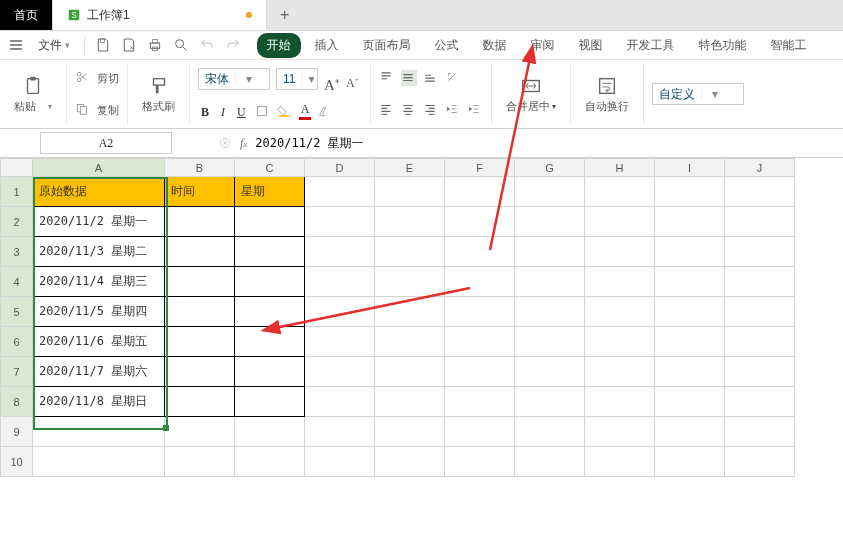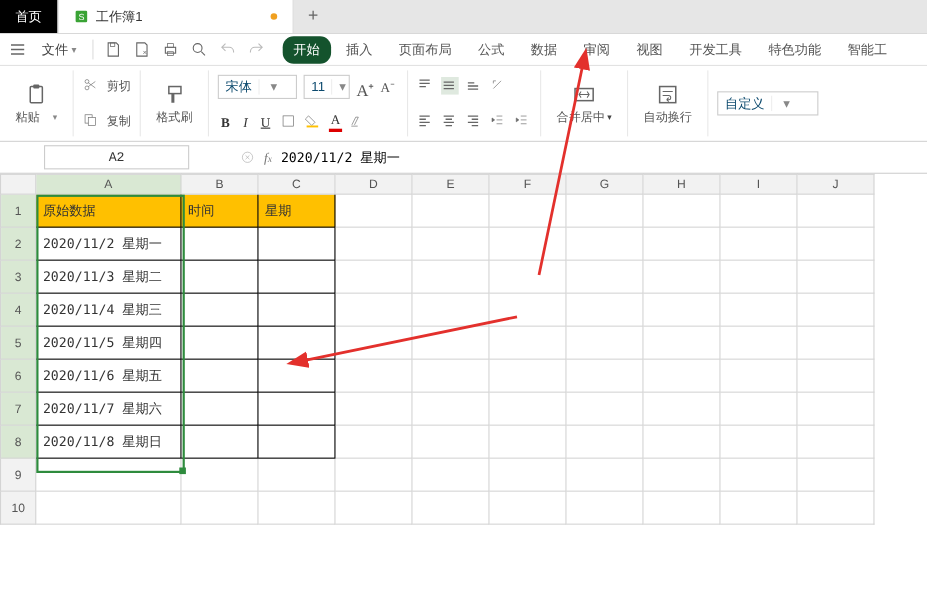--- a/index.html
+++ b/index.html
@@ -17,30 +17,30 @@
 .mb-left .ic{width:16px;height:16px;color:#666}
 .file-btn{display:flex;align-items:center;gap:3px;color:#444;padding:0 4px}
 .sep-v{width:1px;height:18px;background:#ddd}
 .ribbon-tabs{display:flex;align-items:center;gap:4px;margin-left:8px}
 .rtab{padding:4px 10px;color:#555;cursor:pointer;border-radius:10px}
 .rtab.active{background:#14532d;color:#fff}
 
 .ribbon{display:flex;align-items:flex-start;height:64px;background:#fff;border-bottom:1px solid #cfcfcf;padding-top:4px}
 .rgroup{display:flex;flex-direction:column;gap:4px;padding:0 8px;border-right:1px solid #e8e8e8;height:60px;justify-content:space-around}
 .rgroup.noborder{border-right:none}
-.hline{display:flex;align-items:center;gap:6px}
+.hline{display:flex;align-items:flex-end;gap:6px}
 .hline .ic{width:16px;height:16px;color:#555}
 .btn-lg{display:flex;flex-direction:column;align-items:center;gap:2px;padding:0 6px;color:#444}
 .btn-lg .ic{width:22px;height:22px}
 .combo{display:flex;align-items:center;border:1px solid #ccc;height:20px;background:#fff}
 .combo span{padding:0 6px;color:#0c4a6e}
 .combo .dd{width:14px;text-align:center;color:#888;border-left:1px solid #eee}
 
 .fxrow{display:flex;align-items:center;height:28px;border-bottom:1px solid #cfcfcf;background:#fff}
-.namebox{width:130px;border:1px solid #ccc;margin:0 6px 0 40px;height:20px;display:flex;align-items:center;justify-content:center;font-family:Liberation Mono, monospace;background:#fff}
+.namebox{width:130px;border:1px solid #ccc;margin:0 6px 0 40px;height:20px;display:flex;align-items:center;justify-content:center;font-family:Liberation Serif, serif;background:#fff}
 .fxtools{display:flex;align-items:center;gap:8px;margin-left:40px;color:#777}
 .fxtools .ic{width:14px;height:14px}
 .fxinput{flex:1;border:none;outline:none;font-family:monospace;font-size:12px;padding:0 8px;height:20px}
 
 .gridwrap{position:relative;height:calc(547px - 30px - 28px - 64px - 28px);overflow:hidden}
 table.sheet{border-collapse:collapse;table-layout:fixed}
 .sheet th,.sheet td{border:1px solid #d4d4d4;font-weight:normal;background:#fff;height:30px;box-sizing:border-box;padding:0}
 .sheet thead th{background:#f2f2f2;color:#555;height:18px;font-size:11px}
 .sheet tbody th{background:#f2f2f2;color:#555;width:32px;font-size:11px}
 .corner{width:32px;background:#f2f2f2}

